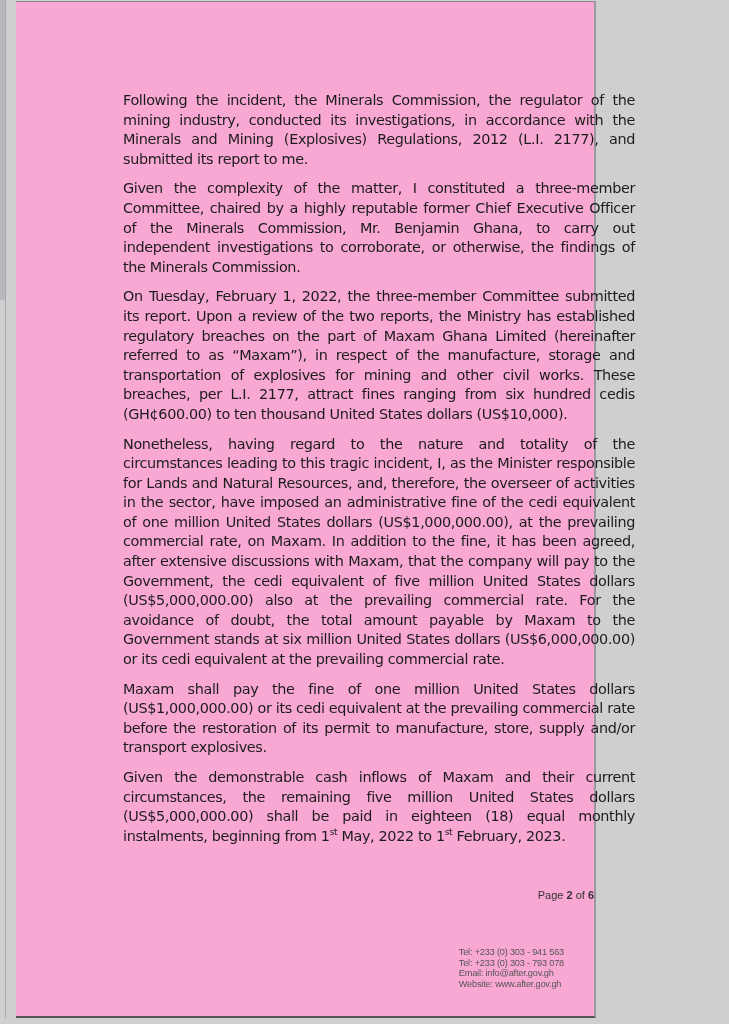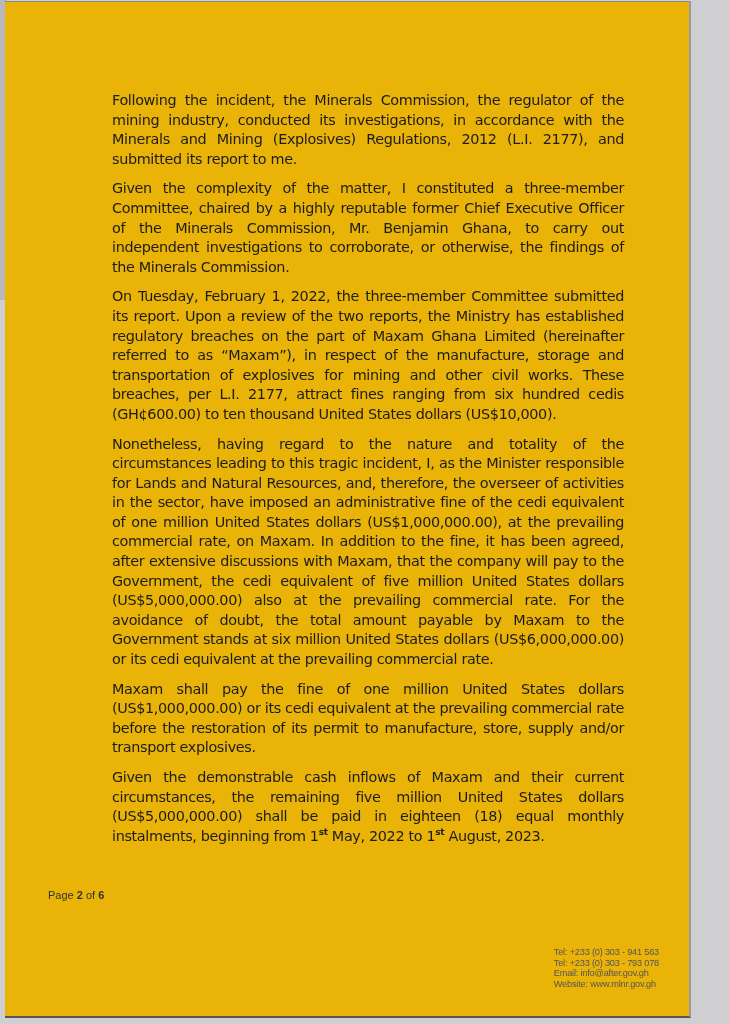--- a/index.html
+++ b/index.html
@@ -11,25 +11,25 @@
       background: #d4d4d6;
     }
     .viewer {
       position: relative;
       width: 729px;
       height: 1024px;
       background: #cfcfd2;
     }
     .page {
       position: absolute;
-      left: 5px;
+      left: 16px;
       top: 1px;
-      width: 686px;
+      width: 580px;
       height: 1017px;
-      background: #eab308;
+      background: #f9a8d4;
       border-right: 2px solid #9a9a9e;
       border-bottom: 2px solid #555;
       border-top: 1px solid #8a8a8a;
       box-sizing: border-box;
     }
     .left-strip {
       position: absolute;
       left: 0;
       top: 0;
       width: 5px;
@@ -57,32 +57,30 @@
     }
     .body-text p {
       margin: 0 0 10px 0;
       text-align: justify;
       text-align-last: left;
     }
     .body-text sup {
       font-size: 9px;
       line-height: 0;
       vertical-align: super;
-      font-weight: bold;
     }
     .page-number {
       position: absolute;
       left: 0;
       width: 100%;
       top: 887px;
-      text-align: left;
+      text-align: right;
       font-family: "Liberation Sans", sans-serif;
       font-size: 11px;
       color: #333;
-      padding-left: 43px;
     }
     .page-number b { font-weight: bold; }
     .contact {
       position: absolute;
       right: 30px;
       top: 945px;
       text-align: left;
       font-family: "Liberation Sans", sans-serif;
       font-size: 9.2px;
       line-height: 10.5px;
@@ -97,25 +95,25 @@
   <div class="left-strip"></div>
   <div class="left-line"></div>
 
   <div class="page">
     <div class="body-text">
       <p>Following the incident, the Minerals Commission, the regulator of the mining industry, conducted its investigations, in accordance with the Minerals and Mining (Explosives) Regulations, 2012 (L.I. 2177), and submitted its report to me.</p>
       <p>Given the complexity of the matter, I constituted a three-member Committee, chaired by a highly reputable former Chief Executive Officer of the Minerals Commission, Mr. Benjamin Ghana, to carry out independent investigations to corroborate, or otherwise, the findings of the Minerals Commission.</p>
       <p>On Tuesday, February 1, 2022, the three-member Committee submitted its report. Upon a review of the two reports, the Ministry has established regulatory breaches on the part of Maxam Ghana Limited (hereinafter referred to as “Maxam”), in respect of the manufacture, storage and transportation of explosives for mining and other civil works. These breaches, per L.I. 2177, attract fines ranging from six hundred cedis (GH¢600.00) to ten thousand United States dollars (US$10,000).</p>
       <p>Nonetheless, having regard to the nature and totality of the circumstances leading to this tragic incident, I, as the Minister responsible for Lands and Natural Resources, and, therefore, the overseer of activities in the sector, have imposed an administrative fine of the cedi equivalent of one million United States dollars (US$1,000,000.00), at the prevailing commercial rate, on Maxam. In addition to the fine, it has been agreed, after extensive discussions with Maxam, that the company will pay to the Government, the cedi equivalent of five million United States dollars (US$5,000,000.00) also at the prevailing commercial rate. For the avoidance of doubt, the total amount payable by Maxam to the Government stands at six million United States dollars (US$6,000,000.00) or its cedi equivalent at the prevailing commercial rate.</p>
       <p>Maxam shall pay the fine of one million United States dollars (US$1,000,000.00) or its cedi equivalent at the prevailing commercial rate before the restoration of its permit to manufacture, store, supply and/or transport explosives.</p>
-      <p><span>Given the demonstrable cash inflows of Maxam and their current circumstances, the remaining five million United States dollars (US$5,000,000.00) shall be paid in eighteen (18) equal monthly instalments, beginning from 1</span><sup>st</sup><span> May, 2022 to 1</span><sup>st</sup><span> August, 2023.</span></p>
+      <p><span>Given the demonstrable cash inflows of Maxam and their current circumstances, the remaining five million United States dollars (US$5,000,000.00) shall be paid in eighteen (18) equal monthly instalments, beginning from 1</span><sup>st</sup><span> May, 2022 to 1</span><sup>st</sup><span> February, 2023.</span></p>
     </div>
 
     <div class="page-number"><span>Page </span><b>2</b><span> of </span><b>6</b></div>
 
     <div class="contact">
       <div>Tel: +233 (0) 303 - 941 563</div>
       <div>Tel: +233 (0) 303 - 793 078</div>
       <div>Email: info@after.gov.gh</div>
-      <div>Website: www.mlnr.gov.gh</div>
+      <div>Website: www.after.gov.gh</div>
     </div>
   </div>
 </div>
 
 </body></html>

